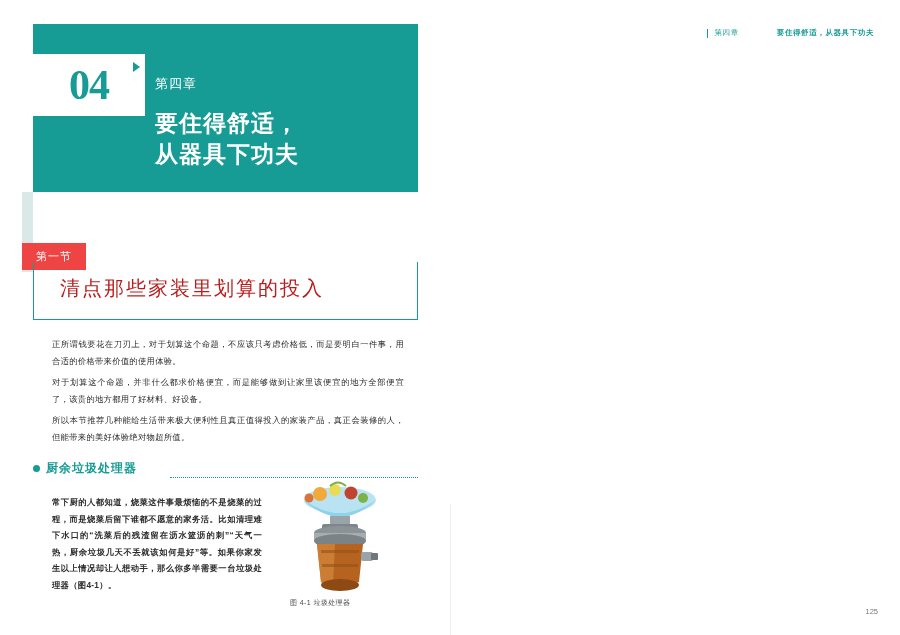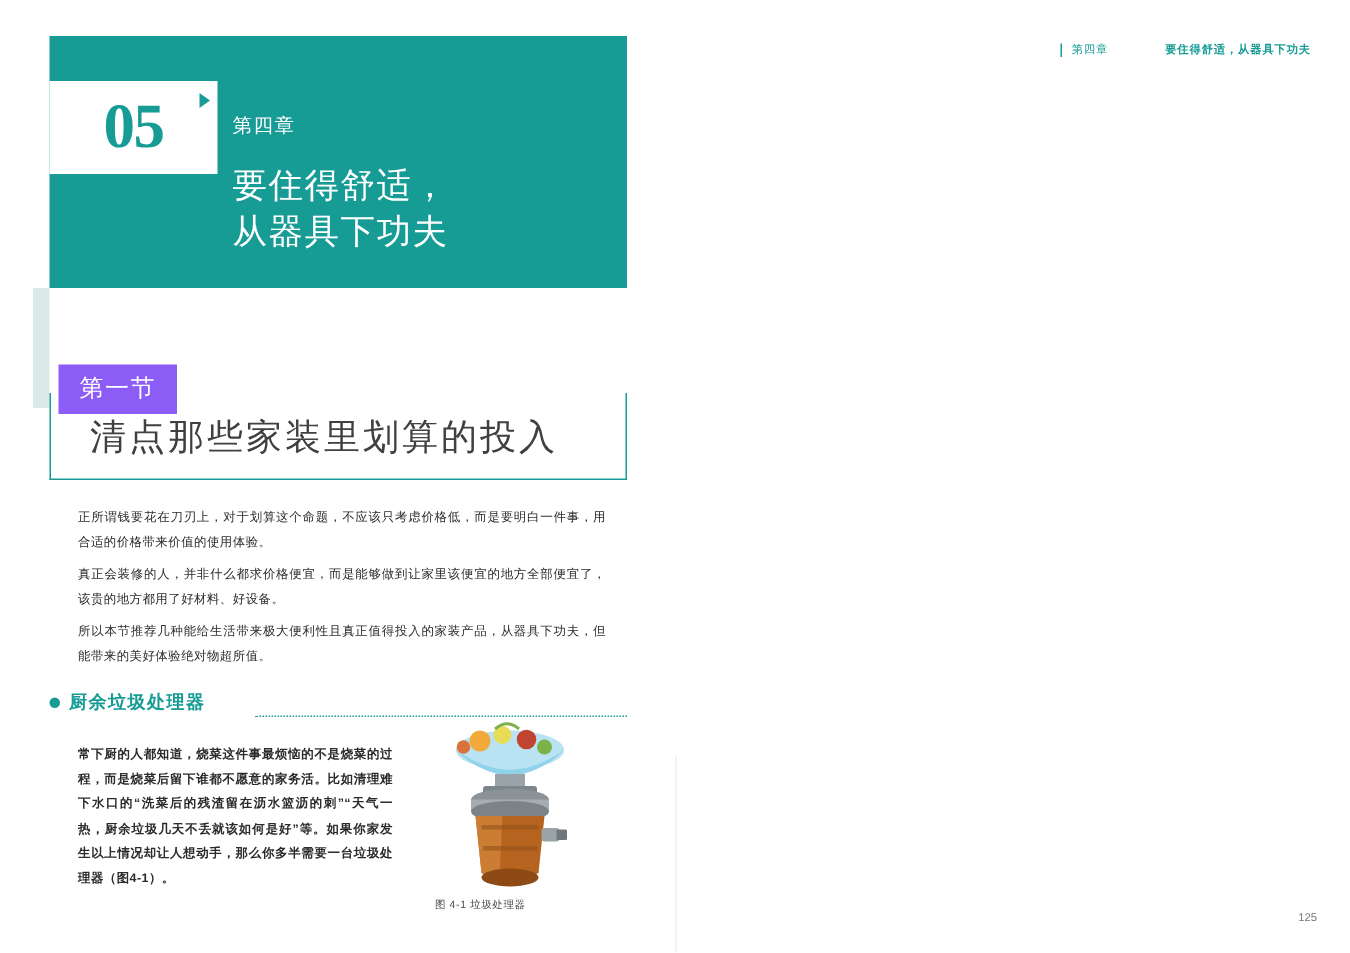--- a/index.html
+++ b/index.html
@@ -38,43 +38,43 @@
     border-left: 7px solid #169b95;
     border-top: 5px solid transparent;
     border-bottom: 5px solid transparent;
   }
   .chapter-label {
     position: absolute; left: 155px; top: 75px;
     font-size: 13px; color: #ffffff; letter-spacing: 1px;
   }
   .chapter-title {
     position: absolute; left: 155px; top: 108px;
-    font-size: 23px; font-weight: normal; color: #ffffff;
+    font-size: 23px; font-weight: bold; color: #ffffff;
     line-height: 1.35; letter-spacing: 1px;
   }
   .left-edge-bar {
     position: absolute; left: 22px; top: 192px;
     width: 11px; height: 80px; background: #d8e9e8;
   }
 
   .section-tag {
-    position: absolute; left: 39px; top: 243px;
-    background: #8b5cf6; color: #fff;
-    font-size: 16px; padding: 6px 14px; letter-spacing: 1px;
+    position: absolute; left: 22px; top: 243px;
+    background: #ef4444; color: #fff;
+    font-size: 11px; padding: 6px 14px; letter-spacing: 1px;
   }
   .section-frame {
     position: absolute; left: 33px; top: 262px;
     width: 385px; height: 58px;
     border: 1px solid #169b95;
     border-top: none;
   }
   .section-title {
     position: absolute; left: 60px; top: 275px;
     font-family: "Liberation Serif", serif;
-    font-size: 24px; color: #404040; letter-spacing: 2px;
+    font-size: 20px; color: #b91c1c; letter-spacing: 2px;
   }
 
   .body-text {
     position: absolute;
     font-size: 8.3px; color: #2b2b2b; line-height: 2.0;
     letter-spacing: 0.3px; text-align: justify;
   }
   .p1 { left: 52px; top: 336px; width: 352px; }
   .p2 { left: 52px; top: 374px; width: 352px; }
   .p3 { left: 52px; top: 412px; width: 352px; }
@@ -128,36 +128,36 @@
 </style>
 </head>
 <body>
 
 <div class="spread">
 
   <div class="page page-left">
 
     <div class="chapter-band"></div>
     <div class="chapter-num-box">
-      <span class="chapter-num">05</span>
+      <span class="chapter-num">04</span>
     </div>
     <div class="chapter-num-tri"></div>
     <div class="chapter-label">第四章</div>
     <div class="chapter-title" style="white-space:pre-line;">要住得舒适，
 从器具下功夫</div>
 
     <div class="left-edge-bar"></div>
 
     <div class="section-tag">第一节</div>
     <div class="section-frame"></div>
     <div class="section-title">清点那些家装里划算的投入</div>
 
     <div class="body-text p1">正所谓钱要花在刀刃上，对于划算这个命题，不应该只考虑价格低，而是要明白一件事，用合适的价格带来价值的使用体验。</div>
-    <div class="body-text p2">真正会装修的人，并非什么都求价格便宜，而是能够做到让家里该便宜的地方全部便宜了，该贵的地方都用了好材料、好设备。</div>
-    <div class="body-text p3">所以本节推荐几种能给生活带来极大便利性且真正值得投入的家装产品，从器具下功夫，但能带来的美好体验绝对物超所值。</div>
+    <div class="body-text p2">对于划算这个命题，并非什么都求价格便宜，而是能够做到让家里该便宜的地方全部便宜了，该贵的地方都用了好材料、好设备。</div>
+    <div class="body-text p3">所以本节推荐几种能给生活带来极大便利性且真正值得投入的家装产品，真正会装修的人，但能带来的美好体验绝对物超所值。</div>
 
     <div class="bullet-head lh1">
       <span class="bullet-dot"></span>
       <span>厨余垃圾处理器</span>
     </div>
     <div class="dotline lh1-line"></div>
 
     <div class="body-text p4">常下厨的人都知道，烧菜这件事最烦恼的不是烧菜的过程，而是烧菜后留下谁都不愿意的家务活。比如清理难下水口的“洗菜后的残渣留在沥水篮沥的刺”“天气一热，厨余垃圾几天不丢就该如何是好”等。如果你家发生以上情况却让人想动手，那么你多半需要一台垃圾处理器（图4-1）。</div>
 
     <div class="disposer-fig">

